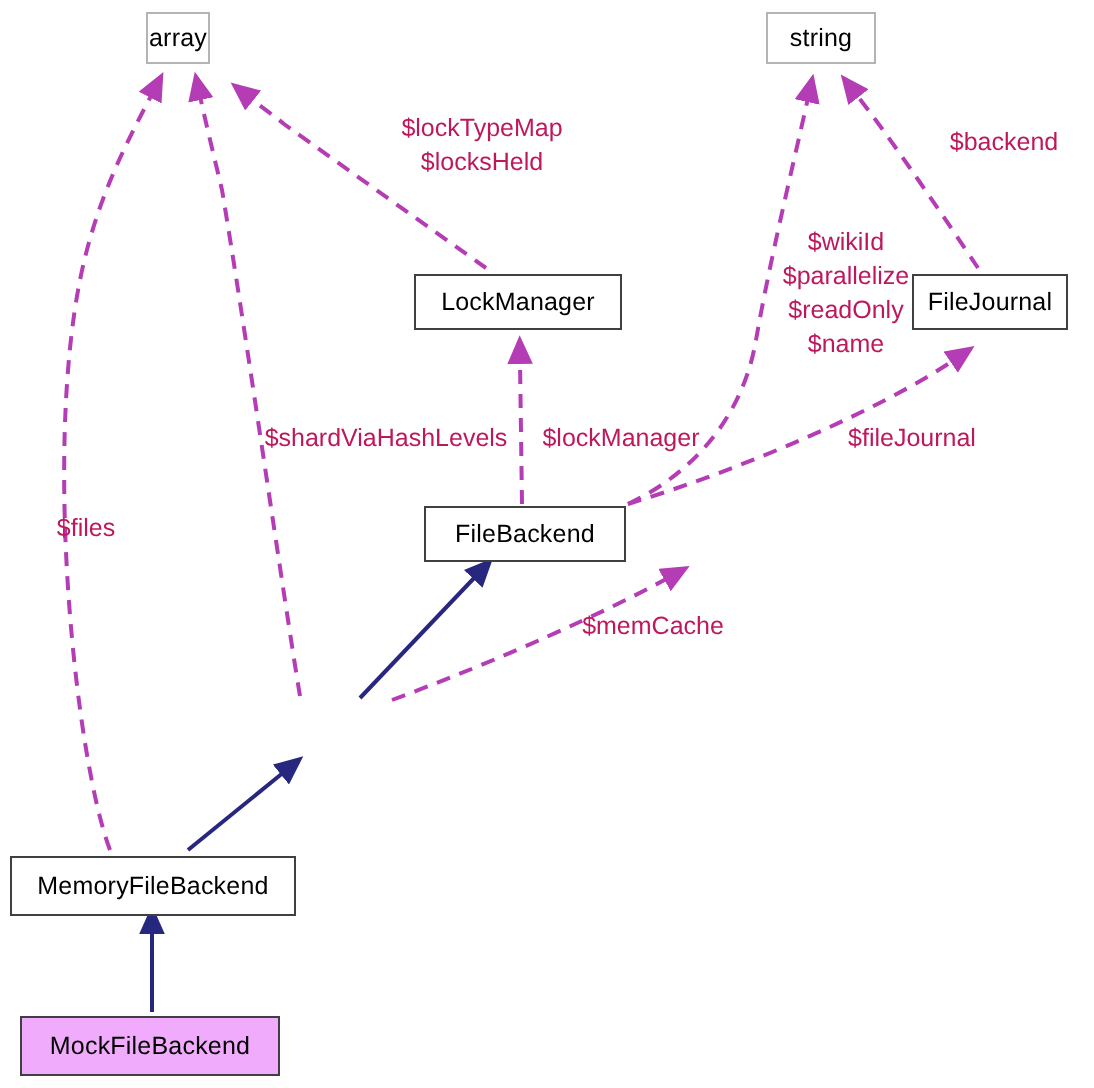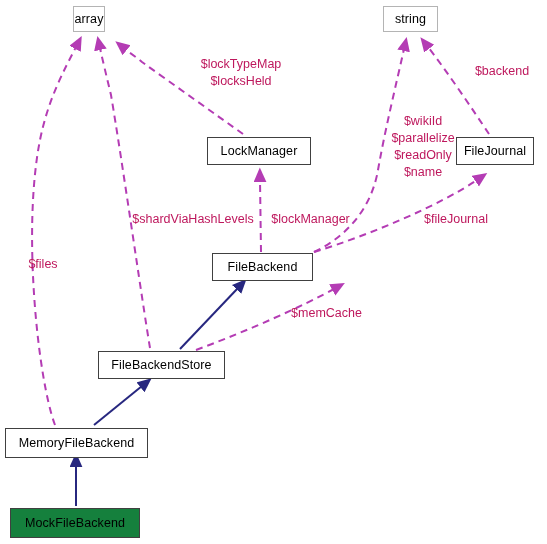--- a/index.html
+++ b/index.html
@@ -35,21 +35,21 @@
     font-size: 12.5px;
     color: #000000;
     white-space: nowrap;
     letter-spacing: 0.1px;
     z-index: 3;
   }
   .node.ext {
     border: 1px solid #b4b4b4;
   }
   .node.current {
-    background: #15803d;
+    background: #f0abfc;
     border: 1px solid #404040;
   }
   .edge-label {
     position: absolute;
     font-size: 12.5px;
     color: #be185d;
     white-space: pre;
     line-height: 17px;
     text-align: center;
     z-index: 2;
@@ -98,21 +98,20 @@
 
   <div class="node ext" style="left:383px; top:6px; width:55px; height:26px;">string</div>
 
   <div class="node" style="left:207px; top:137px; width:104px; height:28px;">LockManager</div>
 
   <div class="node" style="left:456px; top:137px; width:78px; height:28px;">FileJournal</div>
 
   <div class="node" style="left:212px; top:253px; width:101px; height:28px;">FileBackend</div>
 
 
-  <div class="node" style="left:98px; top:351px; width:127px; height:28px;">FileBackendStore</div>
 
   <div class="node" style="left:5px; top:428px; width:143px; height:30px;">MemoryFileBackend</div>
 
   <div class="node current" style="left:10px; top:508px; width:130px; height:30px;">MockFileBackend</div>
 
   <div class="edge-label" style="left:187px; top:56px; width:108px;">$lockTypeMap
 $locksHeld</div>
 
   <div class="edge-label" style="left:456px; top:63px; width:66px;margin-left:13px;">$backend</div>
 

